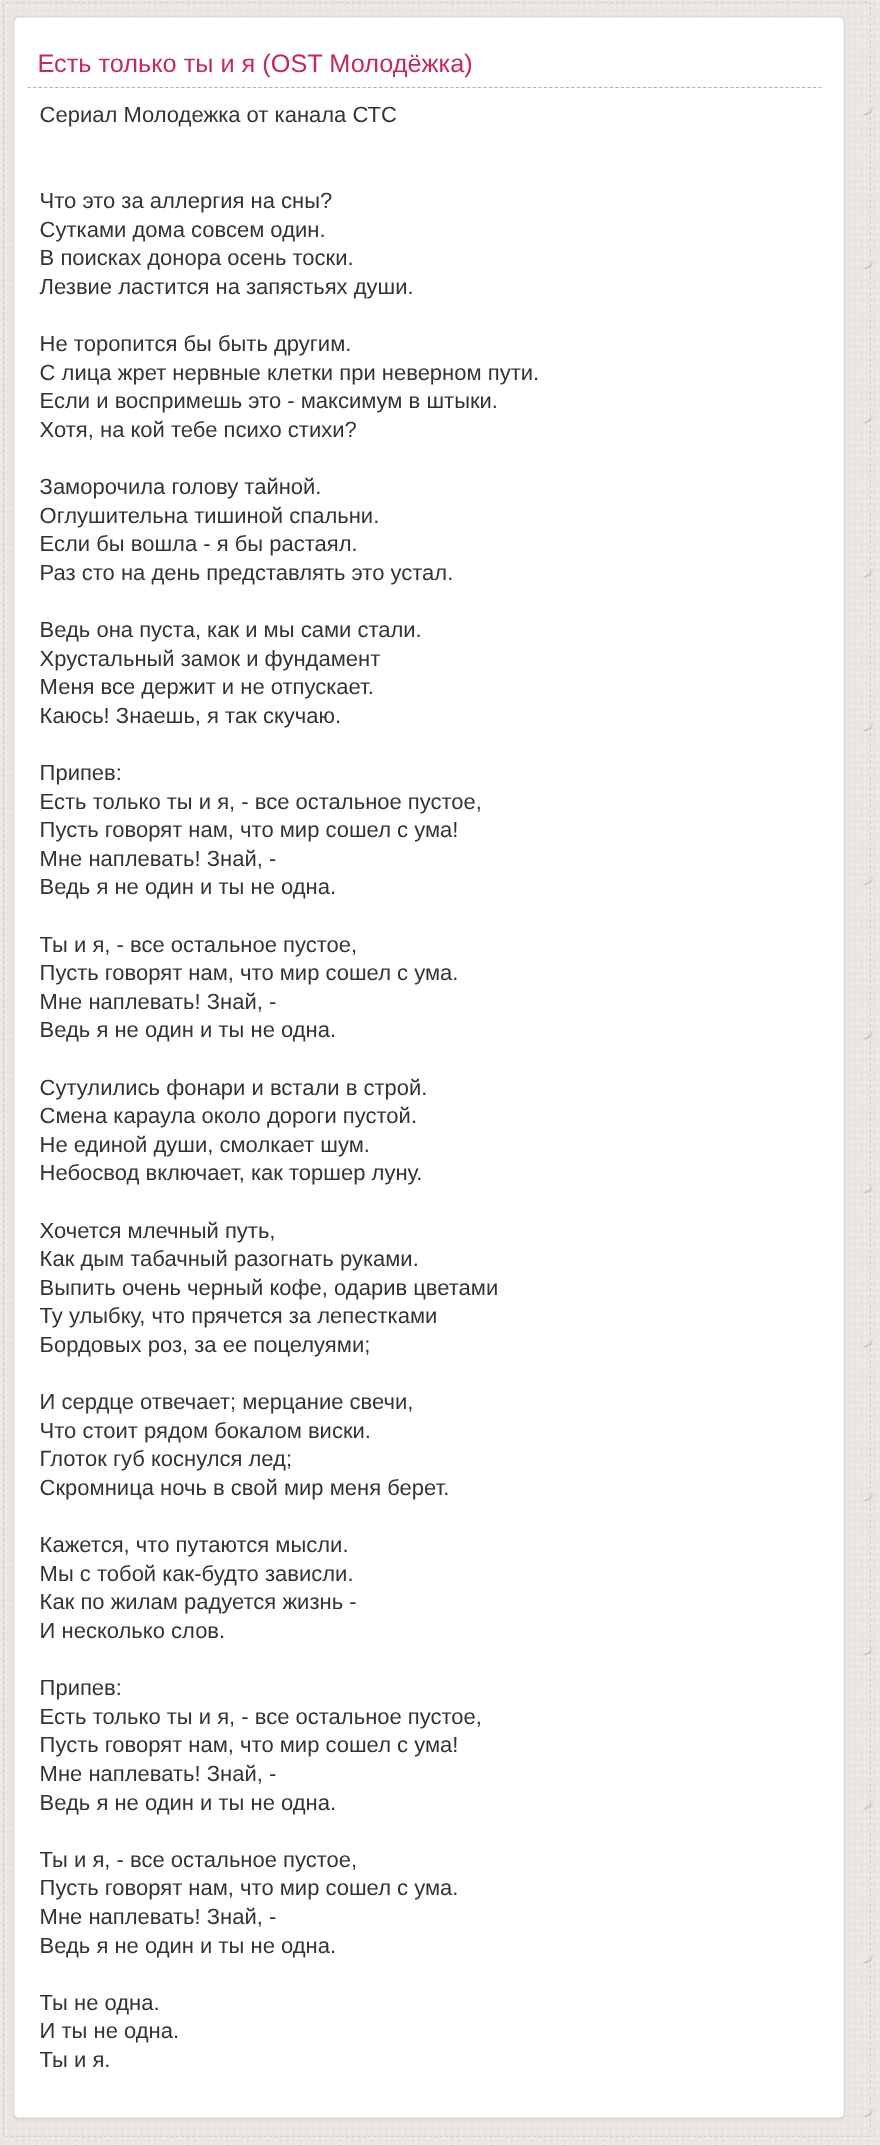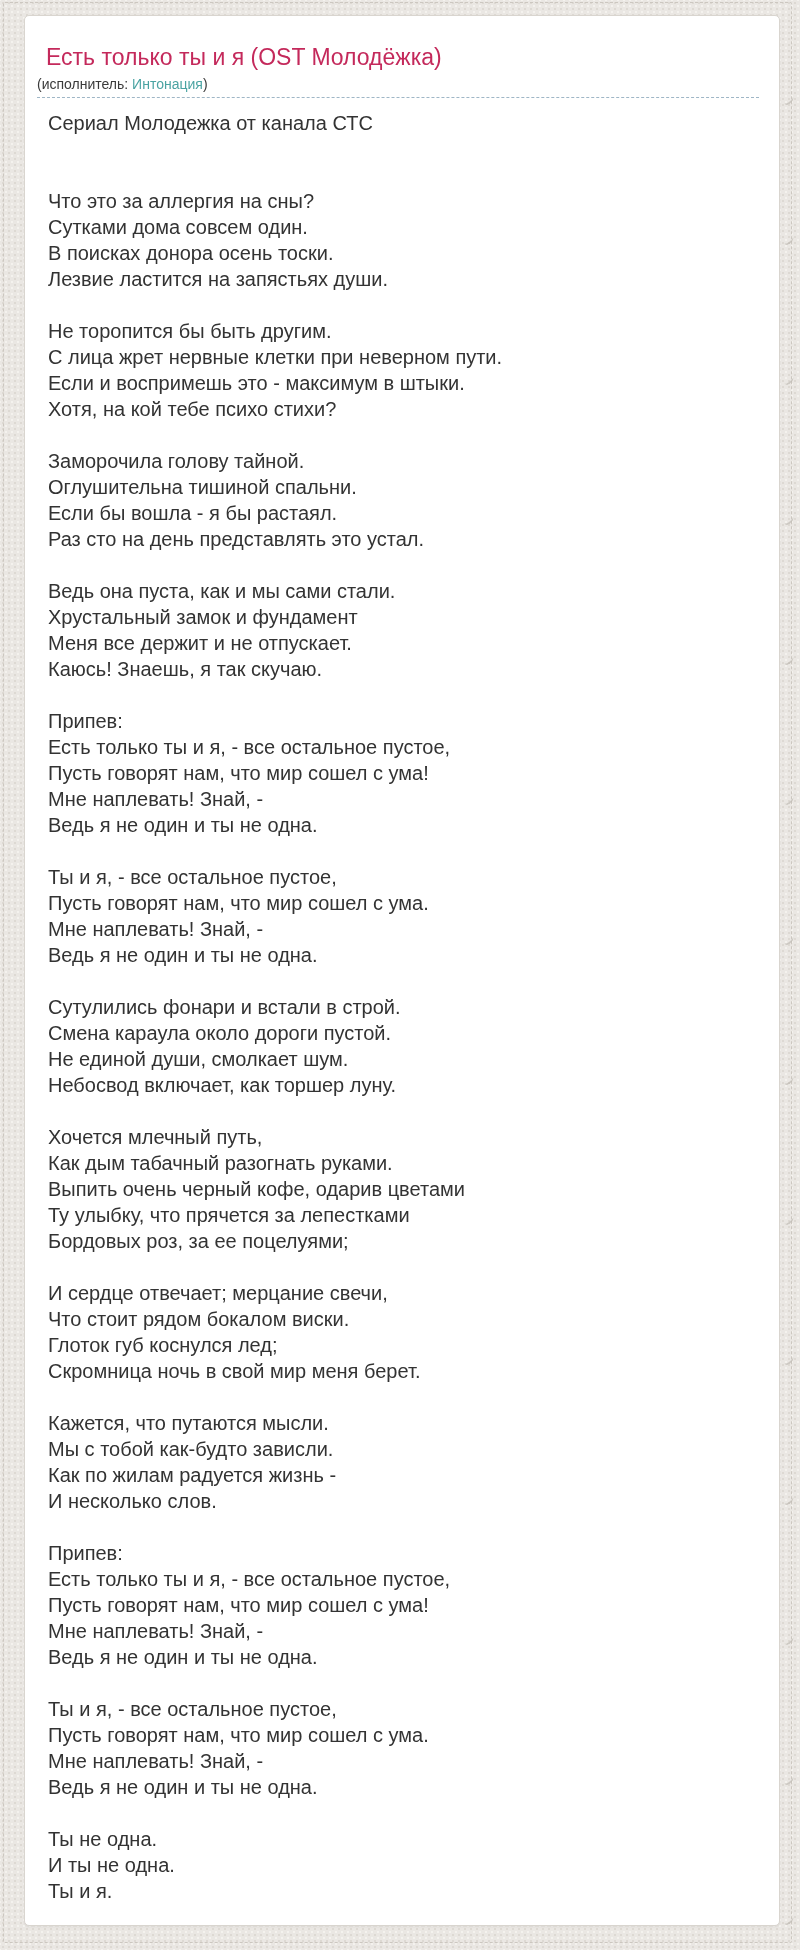--- a/index.html
+++ b/index.html
@@ -27,21 +27,21 @@
     top: 2px;
     right: 8px;
     bottom: 7px;
     border: 1px dashed #ccc7c0;
     border-radius: 2px;
     pointer-events: none;
   }
 
   .card {
     position: absolute;
-    left: 24px;
+    left: 12px;
     top: 15px;
     width: 756px;
     height: 1911px;
     background: #ffffff;
     border: 1px solid #d9d5cf;
     border-radius: 5px;
     box-shadow: 0 1px 2px rgba(0,0,0,0.07);
     box-sizing: border-box;
   }
 
@@ -98,21 +98,20 @@
   }
 </style>
 </head>
 <body>
 
 <div class="stitch-frame"></div>
 
 <div class="card">
   <div class="song-header">
     <h1 class="song-title">Есть только ты и я (OST Молодёжка)</h1>
-    <p class="artist-line"><span>(исполнитель:</span>&nbsp;<a class="artist-link">Интонация</a><span>)</span></p>
   </div>
   <div class="header-divider"></div>
   <div class="lyrics-text">Сериал Молодежка от канала СТС
 
 
 Что это за аллергия на сны?
 Сутками дома совсем один.
 В поисках донора осень тоски.
 Лезвие ластится на запястьях души.
 

